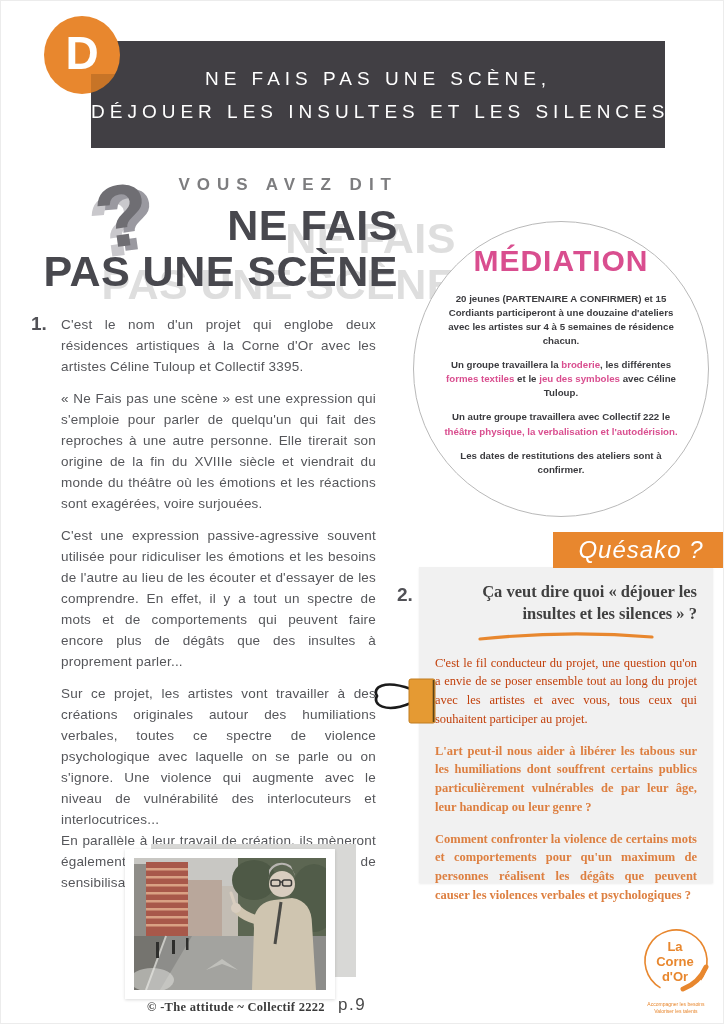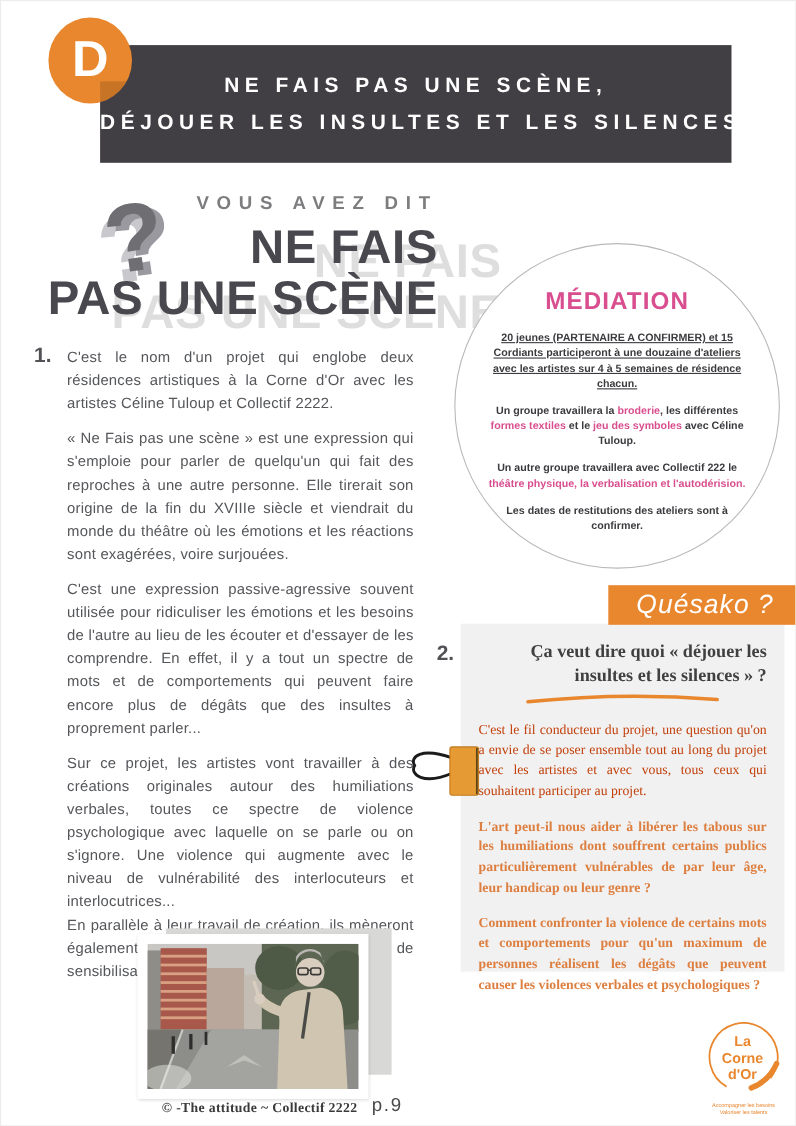--- a/index.html
+++ b/index.html
@@ -7,21 +7,21 @@
     position:relative;width:724px;height:1024px;background:#ffffff;
     overflow:hidden;font-family:"Liberation Sans",sans-serif;
     border:1px solid #ececec;box-sizing:border-box;
   }
 
   
   .banner{
     position:absolute;left:90px;top:40px;width:574px;height:107px;
     background:#413F44;color:#fff;text-align:center;padding-top:21px;box-sizing:border-box;
   }
-  .banner-line{font-size:19px;font-weight:700;letter-spacing:5px;line-height:33px;white-space:nowrap;}
+  .banner-line{font-size:19px;font-weight:400;letter-spacing:5px;line-height:33px;white-space:nowrap;}
   .d-badge{
     position:absolute;left:43px;top:15px;width:76px;height:78px;border-radius:50%;
     background:#E8872E;z-index:3;overflow:hidden;
   }
   .d-badge .shade{position:absolute;left:47px;top:58px;right:0;bottom:0;background:rgba(0,0,0,0.14);}
   .d-badge .letter{
     position:absolute;left:0;top:10px;width:100%;text-align:center;
     color:#fff;font-size:46px;font-weight:800;z-index:2;
   }
 
@@ -46,23 +46,23 @@
     font-size:13.5px;line-height:21px;color:#55565a;text-align:justify;letter-spacing:.2px;
   }
   .s1-text p{margin:0 0 11px 0;}
   .s1-text p.tight{margin:0;}
 
   
   .circle{
     position:absolute;left:412px;top:220px;width:296px;height:296px;border-radius:50%;
     background:#fff;border:1px solid #b9b9b9;box-sizing:border-box;text-align:center;z-index:2;
   }
-  .circle-title{margin-top:39px;font-size:22px;font-weight:800;letter-spacing:1px;color:#D94E8F;}
+  .circle-title{margin-top:22px;font-size:30px;font-weight:800;letter-spacing:1px;color:#D94E8F;}
   .circ-p{margin:10px 24px 0 24px;font-size:9.7px;font-weight:700;line-height:1.45;color:#3b3b3f;}
-  .circ-p:first-of-type{margin-top:14px;text-decoration:underline;}
+  .circ-p:first-of-type{margin-top:14px;}
   .pink{color:#D94E8F;}
 
   
   .quesako{
     position:absolute;left:552px;top:531px;width:176px;height:36px;background:#E8872E;z-index:2;
     color:#fff;font-size:24px;font-style:italic;font-weight:400;text-align:center;line-height:36px;letter-spacing:1px;
   }
   .box2{
     position:absolute;left:418px;top:566px;width:294px;height:316px;background:#f1f1f1;
     box-shadow:0 1px 2px rgba(0,0,0,0.08);box-sizing:border-box;padding:12px 16px;z-index:1;
@@ -118,21 +118,21 @@
       <span class="main">NE FAIS</span>
     </div>
     <div class="big-line">
       <span class="echo">PAS UNE SCÈNE</span>
       <span class="main">PAS UNE SCÈNE</span>
     </div>
   </div>
 
   <div class="num num1">1.</div>
   <div class="s1-text">
-    <p>C'est le nom d'un projet qui englobe deux résidences artistiques à la Corne d'Or avec les artistes Céline Tuloup et Collectif 2222.</p>
+    <p>C'est le nom d'un projet qui englobe deux résidences artistiques à la Corne d'Or avec les artistes Céline Tuloup et Collectif 3395.</p>
     <p>« Ne Fais pas une scène » est une expression qui s'emploie pour parler de quelqu'un qui fait des reproches à une autre personne. Elle tirerait son origine de la fin du XVIIIe siècle et viendrait du monde du théâtre où les émotions et les réactions sont exagérées, voire surjouées.</p>
     <p>C'est une expression passive-agressive souvent utilisée pour ridiculiser les émotions et les besoins de l'autre au lieu de les écouter et d'essayer de les comprendre. En effet, il y a tout un spectre de mots et de comportements qui peuvent faire encore plus de dégâts que des insultes à proprement parler...</p>
     <p class="tight">Sur ce projet, les artistes vont travailler à des créations originales autour des humiliations verbales, toutes ce spectre de violence psychologique avec laquelle on se parle ou on s'ignore. Une violence qui augmente avec le niveau de vulnérabilité des interlocuteurs et interlocutrices...</p>
     <p class="tight">En parallèle à leur travail de création, ils mèneront également des actions de médiation et de sensibilisation.</p>
   </div>
 
   <div class="circle">
     <div class="circle-title">MÉDIATION</div>
     <p class="circ-p">20 jeunes (PARTENAIRE A CONFIRMER) et 15 Cordiants participeront à une douzaine d'ateliers avec les artistes sur 4 à 5 semaines de résidence chacun.</p>
     <p class="circ-p"><span>Un groupe travaillera la </span><span class="pink">broderie</span><span>, les différentes </span><span class="pink">formes textiles</span><span> et le </span><span class="pink">jeu des symboles</span><span> avec Céline Tuloup.</span></p>

